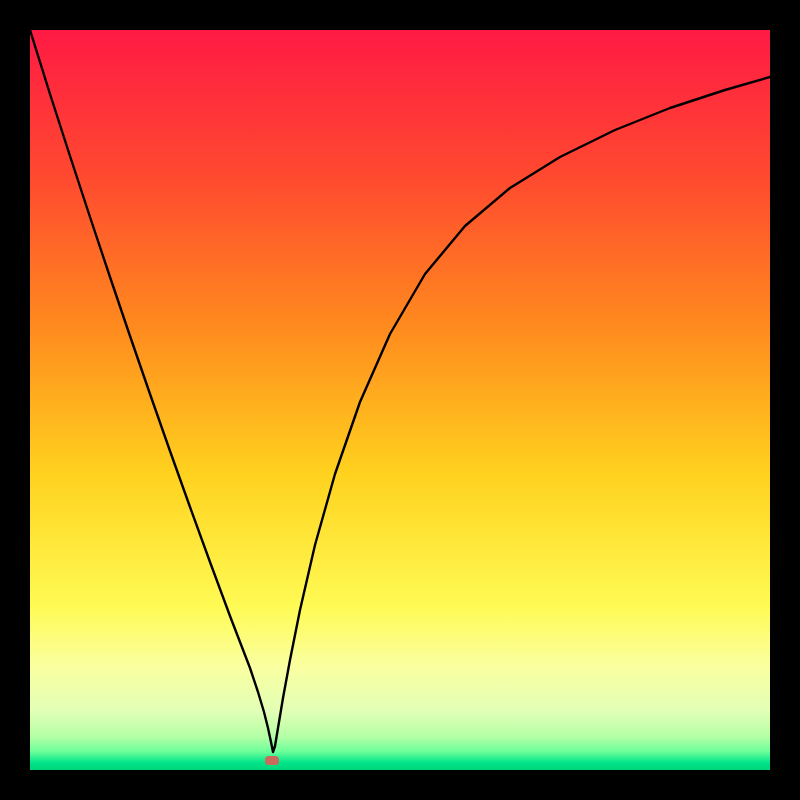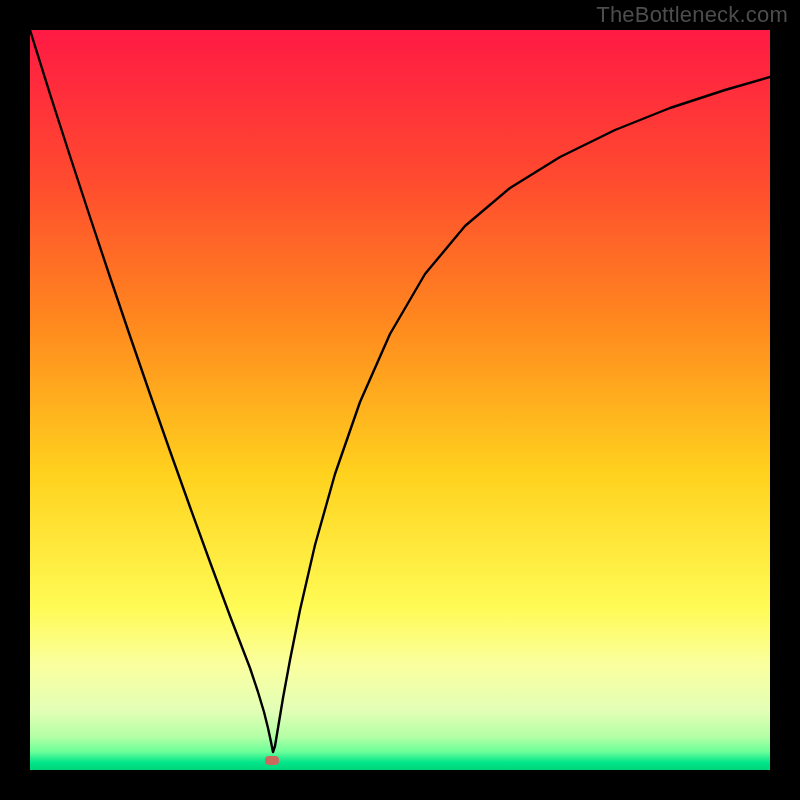--- a/index.html
+++ b/index.html
@@ -37,21 +37,20 @@
     background: #000;
   }
   svg {
     display: block;
   }
 </style>
 </head>
 <body>
 
 <div class="outer">
-  <div class="watermark">TheBottleneck.com</div>
   <div class="plot-wrap">
     <svg id="chart-svg" width="740" height="740" viewBox="0 0 740 740">
       <defs>
         <linearGradient id="bg-grad" x1="0" y1="0" x2="0" y2="1">
             <stop offset="0.00%" stop-color="#ff1a44"></stop>
             <stop offset="20.00%" stop-color="#ff4a2f"></stop>
             <stop offset="40.00%" stop-color="#ff8a1e"></stop>
             <stop offset="60.00%" stop-color="#ffd21e"></stop>
             <stop offset="78.00%" stop-color="#fffb55"></stop>
             <stop offset="86.00%" stop-color="#faffa0"></stop>

